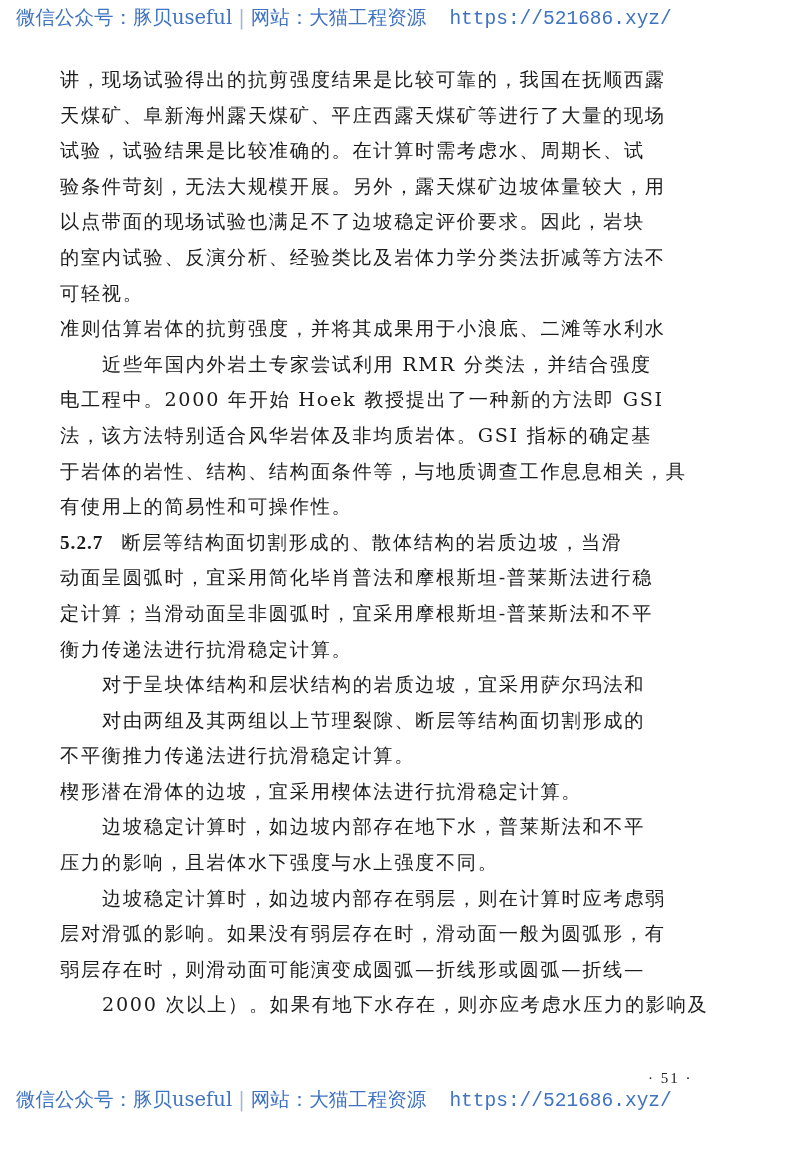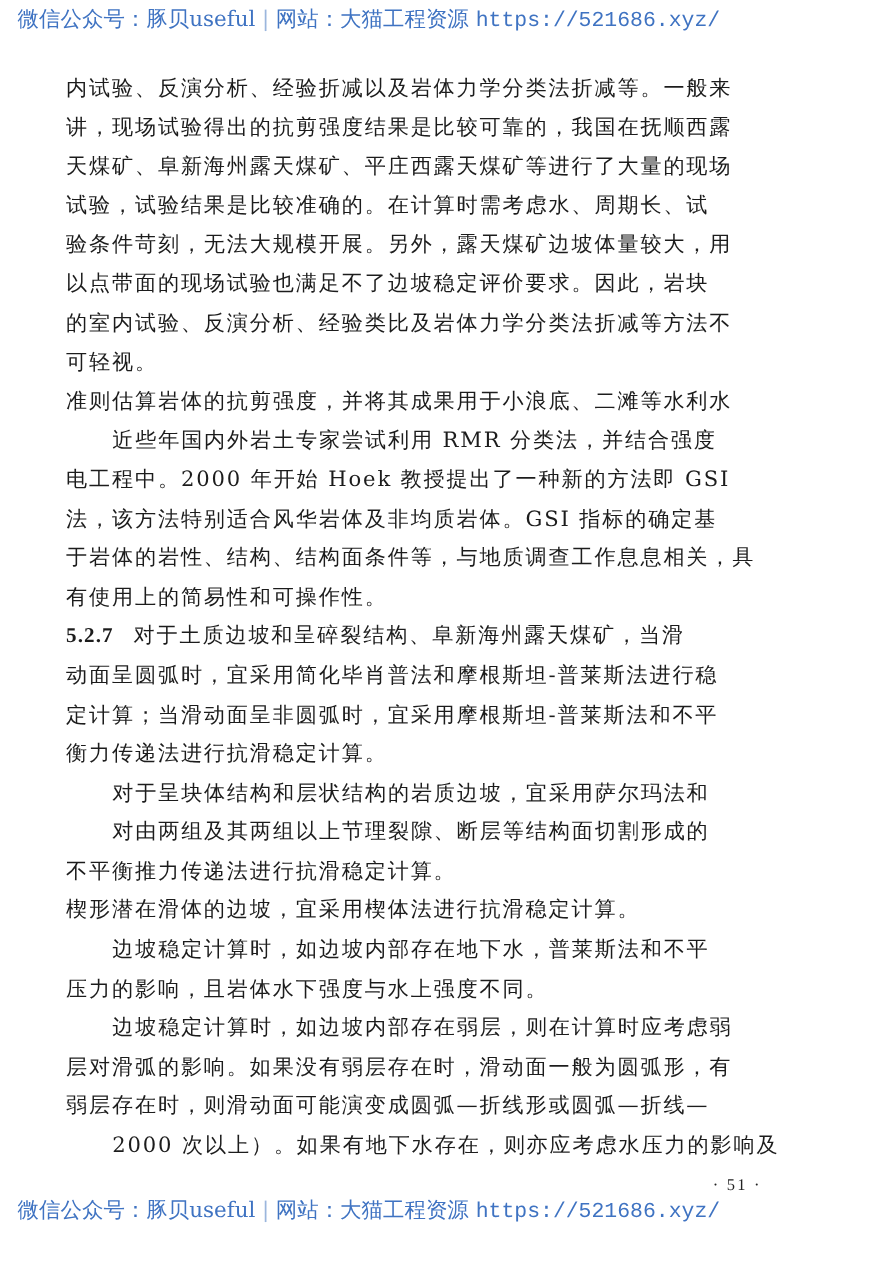--- a/index.html
+++ b/index.html
@@ -26,20 +26,21 @@
       letter-spacing: 0px;
       line-height: 24px;
     }
     .watermark .sep {
       color: #9bb6dd;
       margin: 0 6px;
     }
     .watermark .url {
       font-family: "Liberation Mono", "DejaVu Sans Mono", monospace;
       font-size: 19.5px;
+      margin-left: 17px;
     }
     .wm-top { top: 6px; }
     .wm-bottom { top: 1088px; }
 
     .page-body {
       position: absolute;
       left: 60px;
       top: 62px;
       width: 700px;
     }
@@ -70,35 +71,34 @@
   </style>
 </head>
 <body>
 
 <div class="watermark wm-top">
   <span>微信公众号：豚贝useful</span><span class="sep">|</span><span>网站：大猫工程资源</span>
   <span class="url">https://521686.xyz/</span>
 </div>
 
 <div class="page-body" id="body-container">
-    <div class="line"><span>内试验、反演分析、经验折减以及岩体力学分类法折减等。一般来</span></div>
     <div class="line"><span>讲，现场试验得出的抗剪强度结果是比较可靠的，我国在抚顺西露</span></div>
     <div class="line"><span>天煤矿、阜新海州露天煤矿、平庄西露天煤矿等进行了大量的现场</span></div>
     <div class="line"><span>试验，试验结果是比较准确的。在计算时需考虑水、周期长、试</span></div>
     <div class="line"><span>验条件苛刻，无法大规模开展。另外，露天煤矿边坡体量较大，用</span></div>
     <div class="line"><span>以点带面的现场试验也满足不了边坡稳定评价要求。因此，岩块</span></div>
     <div class="line"><span>的室内试验、反演分析、经验类比及岩体力学分类法折减等方法不</span></div>
     <div class="line"><span>可轻视。</span></div>
     <div class="line"><span>准则估算岩体的抗剪强度，并将其成果用于小浪底、二滩等水利水</span></div>
     <div class="line indent"><span>近些年国内外岩土专家尝试利用 RMR 分类法，并结合强度</span></div>
     <div class="line"><span>电工程中。2000 年开始 Hoek 教授提出了一种新的方法即 GSI</span></div>
     <div class="line"><span>法，该方法特别适合风华岩体及非均质岩体。GSI 指标的确定基</span></div>
     <div class="line"><span>于岩体的岩性、结构、结构面条件等，与地质调查工作息息相关，具</span></div>
     <div class="line"><span>有使用上的简易性和可操作性。</span></div>
-    <div class="line"><span class="clause-num">5.2.7</span><span>对于土质边坡和呈碎裂结构、阜新海州露天煤矿，当滑</span></div>
+    <div class="line"><span class="clause-num">5.2.7</span><span>断层等结构面切割形成的、散体结构的岩质边坡，当滑</span></div>
     <div class="line"><span>动面呈圆弧时，宜采用简化毕肖普法和摩根斯坦-普莱斯法进行稳</span></div>
     <div class="line"><span>定计算；当滑动面呈非圆弧时，宜采用摩根斯坦-普莱斯法和不平</span></div>
     <div class="line"><span>衡力传递法进行抗滑稳定计算。</span></div>
     <div class="line indent"><span>对于呈块体结构和层状结构的岩质边坡，宜采用萨尔玛法和</span></div>
     <div class="line indent"><span>对由两组及其两组以上节理裂隙、断层等结构面切割形成的</span></div>
     <div class="line"><span>不平衡推力传递法进行抗滑稳定计算。</span></div>
     <div class="line"><span>楔形潜在滑体的边坡，宜采用楔体法进行抗滑稳定计算。</span></div>
     <div class="line indent"><span>边坡稳定计算时，如边坡内部存在地下水，普莱斯法和不平</span></div>
     <div class="line"><span>压力的影响，且岩体水下强度与水上强度不同。</span></div>
     <div class="line indent"><span>边坡稳定计算时，如边坡内部存在弱层，则在计算时应考虑弱</span></div>

